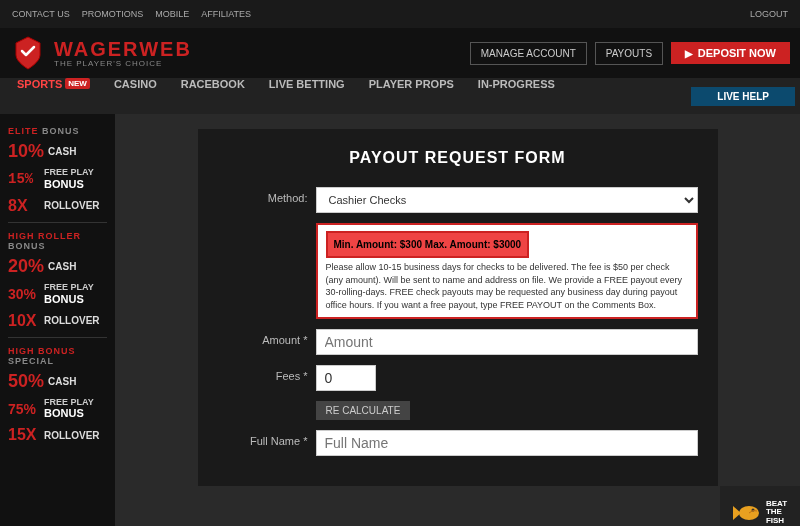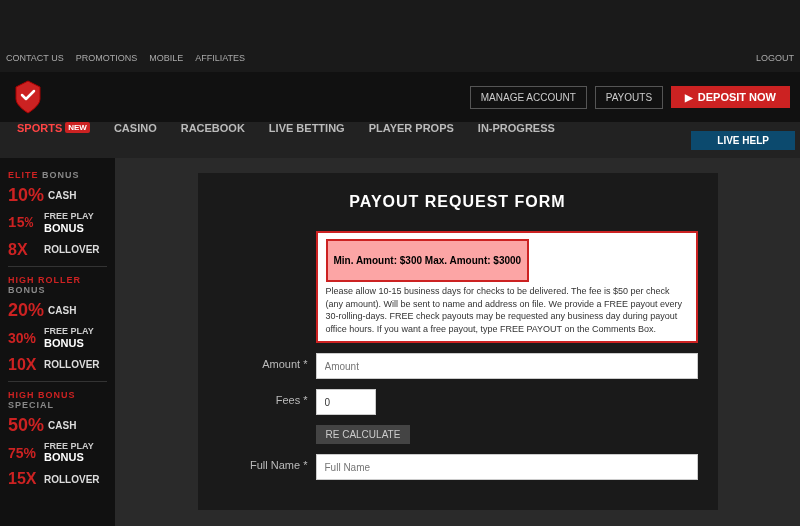--- a/index.html
+++ b/index.html
@@ -4,23 +4,22 @@
   <style>
     * { margin: 0; padding: 0; box-sizing: border-box; }
     body { width: 800px; height: 526px; font-family: Arial, sans-serif; background: #1a1a1a; overflow: hidden; }
 
     
     .top-bar {
       background: #1a1a1a;
       display: flex;
       align-items: center;
       justify-content: space-between;
-      padding: 4px 6px;
+      padding: 4px 12px;
       height: 28px;
-      margin-top: 44px;
     }
     .top-bar-links { display: flex; gap: 12px; }
     .top-bar-link { color: #aaa; font-size: 9px; text-decoration: none; cursor: pointer; }
     .logout-btn { color: #aaa; font-size: 9px; cursor: pointer; }
 
     
     .header {
       background: #111;
       display: flex;
       align-items: center;
@@ -137,45 +136,45 @@
       font-size: 11px;
       min-width: 90px;
       text-align: right;
       padding-top: 5px;
     }
     .form-control {
       flex: 1;
       background: #fff;
       border: 1px solid #ccc;
       color: #333;
-      font-size: 10px;
+      font-size: 14px;
       padding: 4px 8px;
       height: 26px;
     }
     .form-select {
       flex: 1;
       background: #fff;
       border: 1px solid #ccc;
       color: #333;
       font-size: 11px;
       padding: 4px 8px;
       height: 26px;
       appearance: auto;
     }
     .info-box {
       border: 2px solid #cc2222;
       background: #fff;
       padding: 6px 8px;
       flex: 1;
     }
     .info-min-max {
-      background: #fca5a5;
+      background: #ef4444;
       border: 2px solid #cc2222;
       display: inline-block;
-      padding: 14px 6px;
+      padding: 6px 6px;
       color: #000;
       font-size: 10px;
       font-weight: bold;
       margin-bottom: 3px;
     }
     .info-text {
       font-size: 9px;
       color: #333;
       line-height: 1.4;
     }
@@ -225,20 +224,24 @@
   <span class="logout-btn">LOGOUT</span>
 </div>
 
 <div class="header">
   <div class="logo-area">
 
     <svg class="logo-icon" viewBox="0 0 36 36">
       <path d="M18 2 L6 8 L6 20 C6 27 18 34 18 34 C18 34 30 27 30 20 L30 8 Z" fill="#cc2222" stroke="#aa0000" stroke-width="1"></path>
       <path d="M12 16 L16 20 L24 12" stroke="#fff" stroke-width="2.5" fill="none" stroke-linecap="round" stroke-linejoin="round"></path>
     </svg>
+    <div class="logo-text-area">
+      <span class="logo-main">WAGERWEB</span>
+      <span class="logo-sub">THE PLAYER'S CHOICE</span>
+    </div>
   </div>
   <div class="header-right">
     <button class="manage-account-btn">MANAGE ACCOUNT</button>
     <button class="payouts-btn">PAYOUTS</button>
     <button class="deposit-btn">
       <span class="play-icon">▶</span>
       <span>DEPOSIT NOW</span>
     </button>
   </div>
 </div>
@@ -305,20 +308,26 @@
     <div class="sidebar-bonus">
       <span class="bonus-pct" style="color:#cc2222; font-size:16px;">15X</span>
       <span class="bonus-label">ROLLOVER</span>
     </div>
   </div>
 
   <div class="content" style="position:relative;">
     <div class="form-container">
       <div class="form-title">PAYOUT REQUEST FORM</div>
 
+      <div class="form-row">
+        <label class="form-label">Method:</label>
+        <select class="form-select">
+          <option>Cashier Checks</option>
+        </select>
+      </div>
 
       <div class="form-row">
         <label class="form-label"></label>
         <div class="info-box">
           <div class="info-min-max">Min. Amount: $300 Max. Amount: $3000</div>
           <div class="info-text">Please allow 10-15 business days for checks to be delivered. The fee is $50 per check (any amount). Will be sent to name and address on file. We provide a FREE payout every 30-rolling-days. FREE check payouts may be requested any business day during payout office hours. If you want a free payout, type FREE PAYOUT on the Comments Box.</div>
         </div>
       </div>
 
       <div class="form-row">

